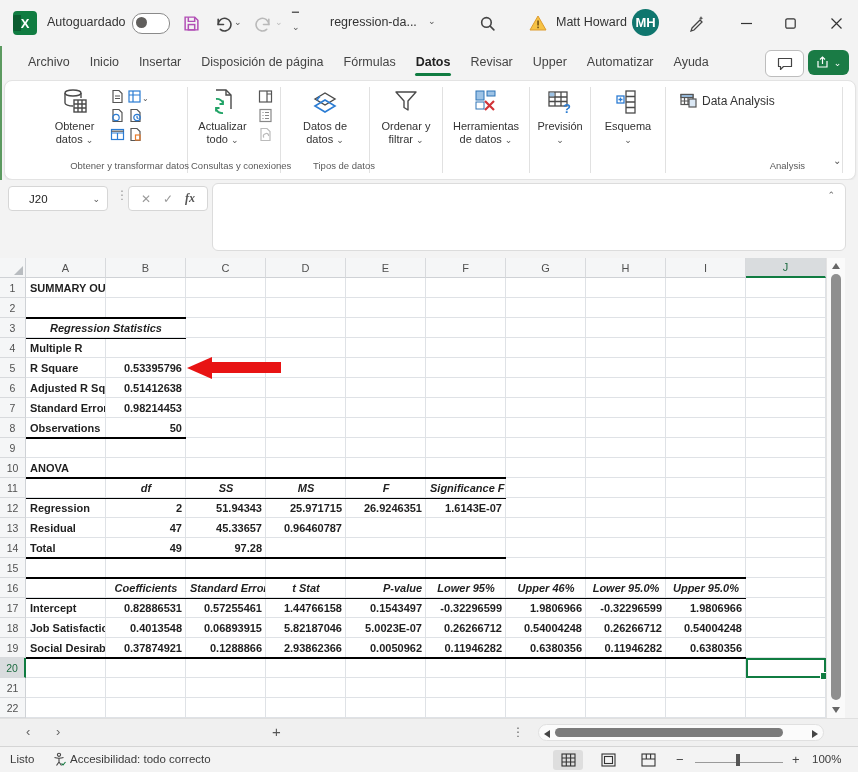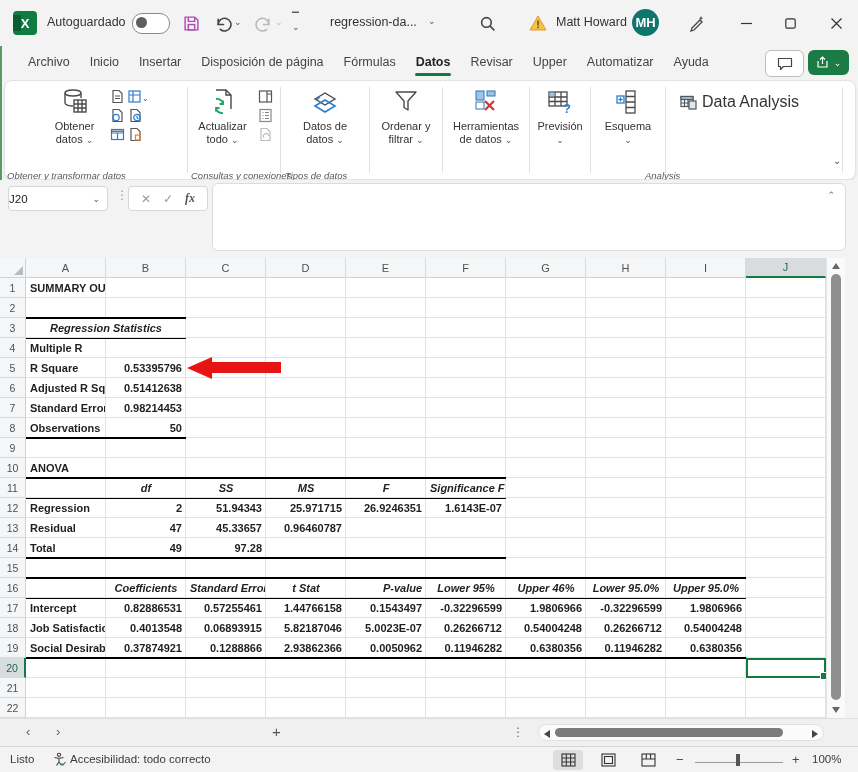--- a/index.html
+++ b/index.html
@@ -30,28 +30,28 @@
   .share-btn{position:absolute;left:808px;top:50px;width:41px;height:25px;border-radius:6px;background:#1a7b45;display:flex;align-items:center;justify-content:center;gap:4px;color:#fff;}
   .share-btn .chev{color:#fff;}
   
   .ribbon{position:absolute;left:4px;top:80px;width:850px;height:98px;background:#fff;border:1px solid #e3e3e3;border-radius:8px;box-shadow:0 1px 2px rgba(0,0,0,.06);}
   .rgroups{position:absolute;left:0;top:0;width:100%;height:78px;display:flex;}
   .rgroup{position:relative;display:flex;align-items:flex-start;justify-content:center;padding-top:6px;gap:3px;}
   .rdiv{width:1px;background:#e1e1e1;margin:6px 0 4px 0;height:86px;}
   .bigbtn{display:flex;flex-direction:column;align-items:center;width:64px;cursor:pointer;}
   .bigbtn .blabel{font-size:11px;color:#333;text-align:center;line-height:13px;margin-top:3px;}
   .glabels{position:absolute;left:0;top:76px;width:100%;height:18px;font-size:9.5px;color:#5a5a5a;}
-  .glabel{position:absolute;top:13px;text-align:left;white-space:nowrap;font-style:italic;}
+  .glabel{position:absolute;top:3px;text-align:right;white-space:nowrap;}
   .smallgrid{display:grid;grid-template-columns:18px 22px;grid-auto-rows:19px;margin-top:2px;}
   .smallgrid svg{display:block;}
   .collapse-chev{position:absolute;left:828px;top:74px;color:#555;font-size:10px;}
-  .da-btn{display:flex;align-items:center;gap:5px;font-size:16px;color:#333;margin-top:6px;}
+  .da-btn{display:flex;align-items:center;gap:5px;font-size:12px;color:#333;margin-top:6px;}
   
   .fbar{position:absolute;left:0;top:180px;width:858px;height:78px;background:#f3f3f3;}
-  .namebox{position:absolute;left:8px;top:6px;width:100px;height:25px;background:#fff;border:1px solid #d6d6d6;border-radius:4px;display:flex;align-items:center;font-size:11.5px;color:#222;padding-left:0;box-sizing:border-box;}
+  .namebox{position:absolute;left:8px;top:6px;width:100px;height:25px;background:#fff;border:1px solid #d6d6d6;border-radius:4px;display:flex;align-items:center;font-size:11.5px;color:#222;padding-left:20px;box-sizing:border-box;}
   .namebox .chev{position:absolute;right:7px;}
   .fdots{position:absolute;left:116px;top:8px;color:#999;font-size:12px;letter-spacing:0;}
   .fxbox{position:absolute;left:128px;top:6px;width:80px;height:25px;background:#fff;border:1px solid #d6d6d6;border-radius:4px;display:flex;align-items:center;justify-content:space-around;font-size:12px;color:#9a9a9a;box-sizing:border-box;padding:0 6px;}
   .fxbox .fx{font-style:italic;font-weight:bold;color:#555;font-family:"Liberation Serif",serif;}
   .finput{position:absolute;left:212px;top:3px;width:634px;height:68px;background:#fff;border:1px solid #dcdcdc;border-radius:6px;box-sizing:border-box;}
   .finput .chev{position:absolute;right:10px;top:6px;color:#666;}
   
   .gridzone{position:absolute;left:0;top:258px;width:858px;height:460px;background:#f3f3f3;}
   .sheet{position:absolute;left:0;top:0;width:826px;height:460px;background:#fff;}
   .gridlines{position:absolute;left:26px;top:20px;width:800px;height:440px;

